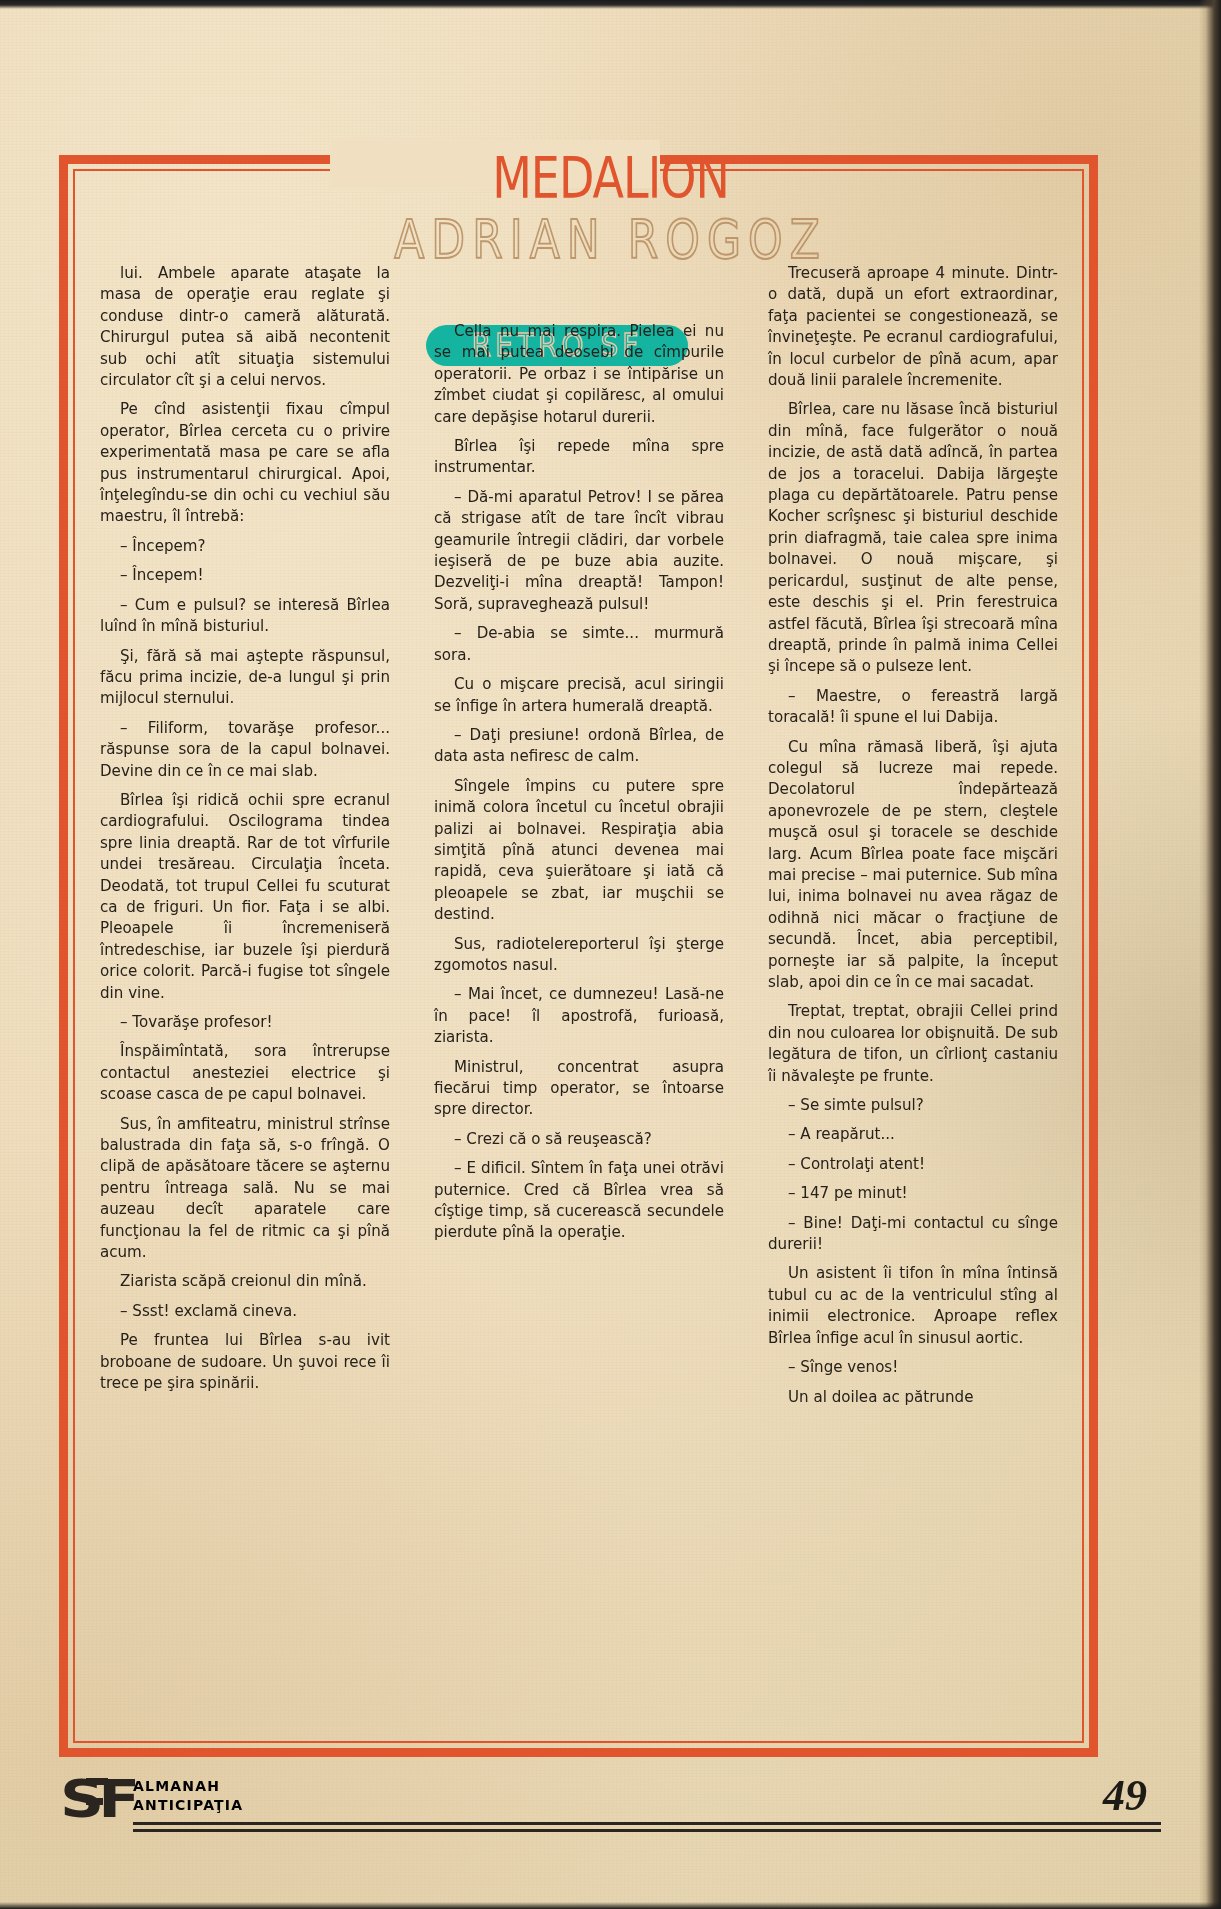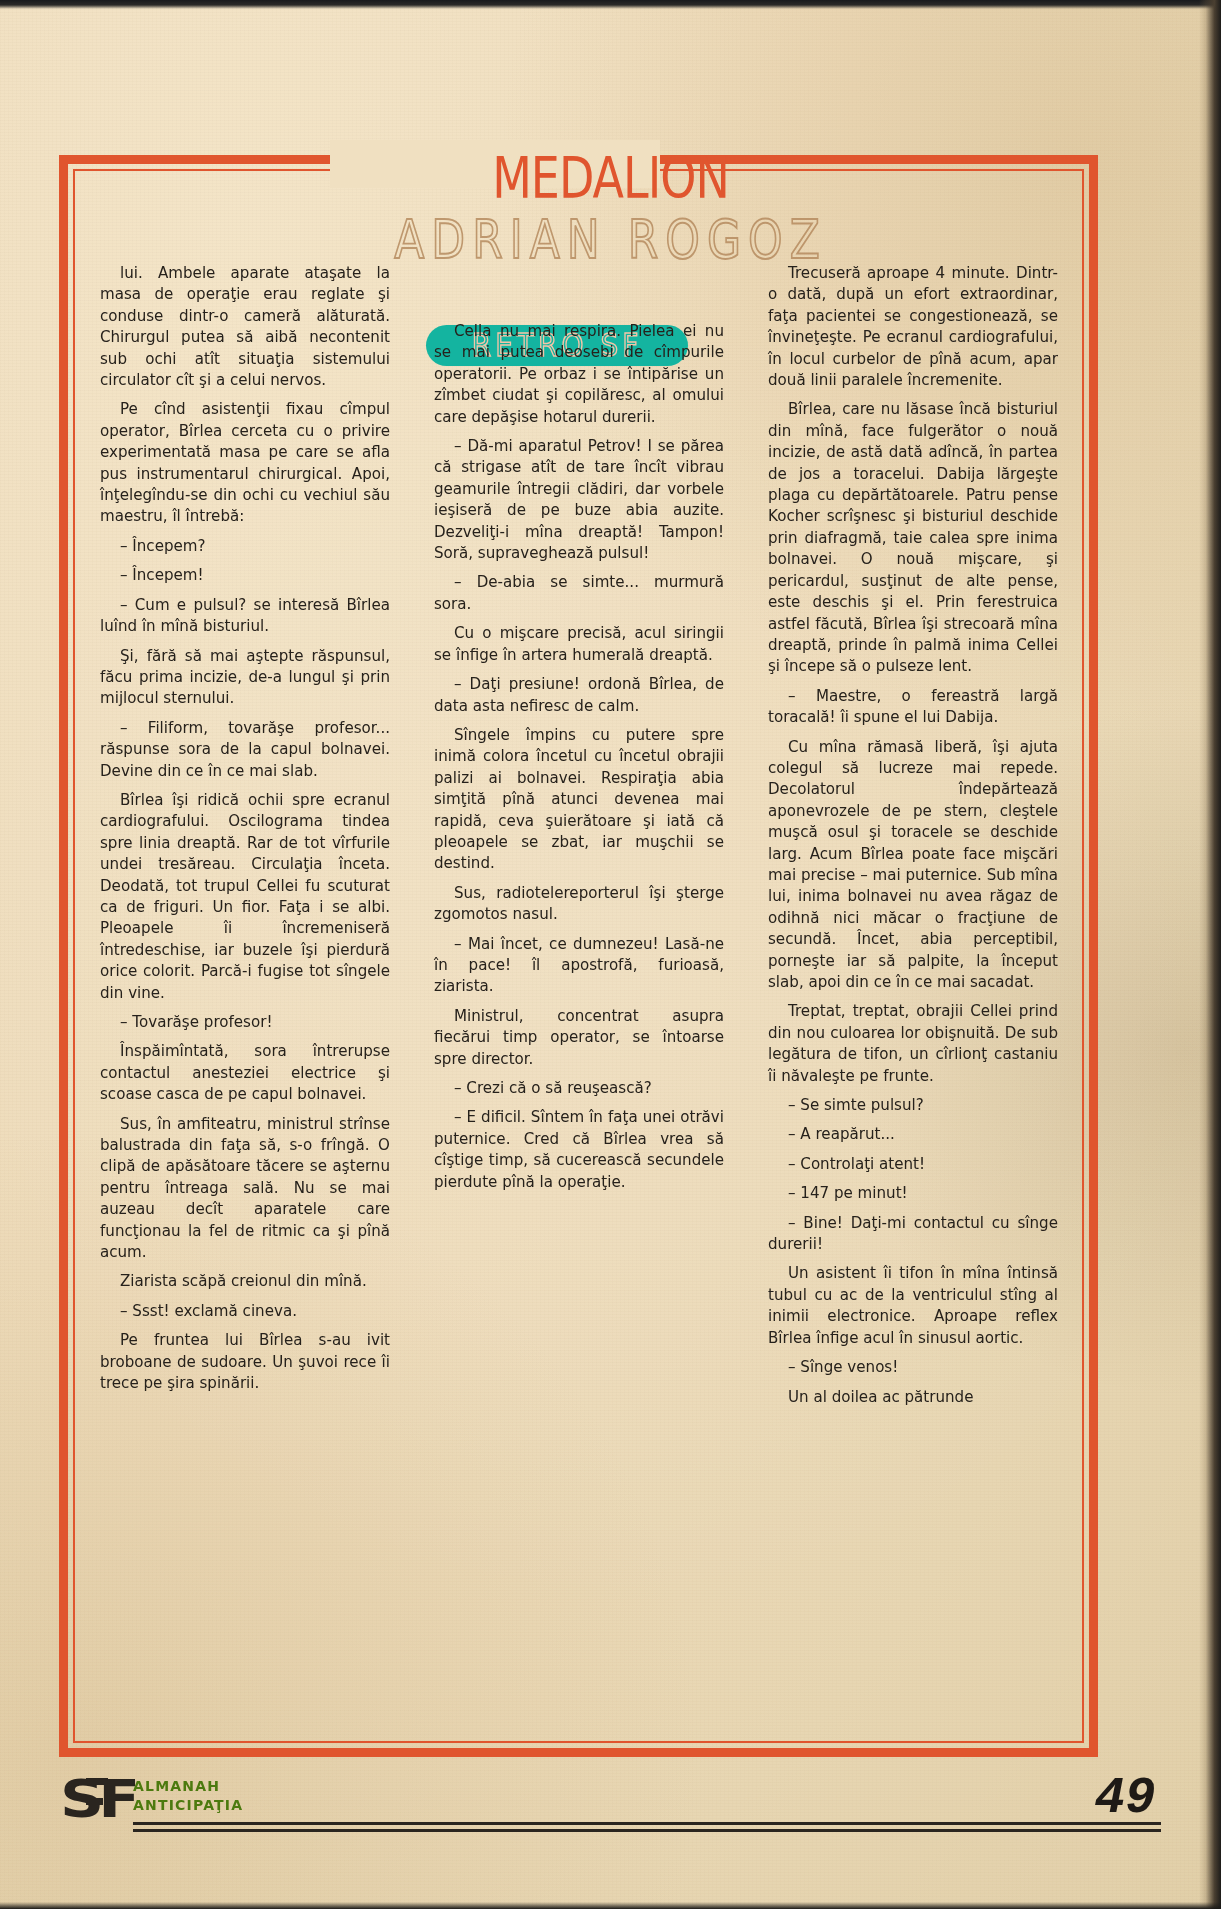--- a/index.html
+++ b/index.html
@@ -111,29 +111,29 @@
     font-weight:bold;font-size:52px;line-height:54px;color:#2a2520;
     letter-spacing:-5px;
     transform:scaleX(1.18);transform-origin:left top;
   }
   #sf-logo-bar1{position:absolute;left:86px;top:1778px;width:22px;height:7px;background:#2a2520;}
   #sf-logo-bar2{position:absolute;left:86px;top:1798px;width:17px;height:7px;background:#2a2520;}
   #almanah{
     position:absolute;left:133px;top:1777px;
     font-family:"DejaVu Sans", sans-serif;
     font-weight:bold;font-size:14px;line-height:19px;letter-spacing:1.2px;
-    color:#4d7c0f;
+    color:#000000;
   }
   #page-rules{position:absolute;left:133px;top:1822px;width:1028px;}
   #page-rules .r1{height:3px;background:#2a2520;margin-bottom:4px;}
   #page-rules .r2{height:3px;background:#2a2520;}
   #pageno{
     position:absolute;left:1090px;top:1770px;width:70px;text-align:center;
-    font-family:Liberation Mono, monospace;
-    font-style:italic;font-weight:bold;font-size:51px;color:#1e1a16;
+    font-family:Liberation Serif, serif;
+    font-style:italic;font-weight:bold;font-size:44px;color:#1e1a16;
   }
   
   #warm-overlay{
     position:absolute;inset:0;pointer-events:none;
     background:rgba(205,160,100,.055);mix-blend-mode:multiply;
   }
 </style>
 </head>
 <body>
 
@@ -165,20 +165,21 @@
       <p>– Tovarăşe profesor!</p>
       <p>Înspăimîntată, sora întrerupse contactul anesteziei electrice şi scoase casca de pe capul bolnavei.</p>
       <p>Sus, în amfiteatru, ministrul strînse balustrada din faţa să, s-o frîngă. O clipă de apăsătoare tăcere se aşternu pentru întreaga sală. Nu se mai auzeau decît aparatele care funcţionau la fel de ritmic ca şi pînă acum.</p>
       <p>Ziarista scăpă creionul din mînă.</p>
       <p>– Ssst! exclamă cineva.</p>
       <p>Pe fruntea lui Bîrlea s-au ivit broboane de sudoare. Un şuvoi rece îi trece pe şira spinării.</p>
     </div>
   <div class="col" id="col2">
       <div class="badge-spacer"></div>
       <p>Cella nu mai respira. Pielea ei nu se mai putea deosebi de cîmpurile operatorii. Pe orbaz i se întipărise un zîmbet ciudat şi copilăresc, al omului care depăşise hotarul durerii.</p>
+      <p>Bîrlea îşi repede mîna spre instrumentar.</p>
       <p>– Dă-mi aparatul Petrov! I se părea că strigase atît de tare încît vibrau geamurile întregii clădiri, dar vorbele ieşiseră de pe buze abia auzite. Dezveliţi-i mîna dreaptă! Tampon! Soră, supraveghează pulsul!</p>
       <p>– De-abia se simte... murmură sora.</p>
       <p>Cu o mişcare precisă, acul siringii se înfige în artera humerală dreaptă.</p>
       <p>– Daţi presiune! ordonă Bîrlea, de data asta nefiresc de calm.</p>
       <p>Sîngele împins cu putere spre inimă colora încetul cu încetul obrajii palizi ai bolnavei. Respiraţia abia simţită pînă atunci devenea mai rapidă, ceva şuierătoare şi iată că pleoapele se zbat, iar muşchii se destind.</p>
       <p>Sus, radiotelereporterul îşi şterge zgomotos nasul.</p>
       <p>– Mai încet, ce dumnezeu! Lasă-ne în pace! îl apostrofă, furioasă, ziarista.</p>
       <p>Ministrul, concentrat asupra fiecărui timp operator, se întoarse spre director.</p>
       <p>– Crezi că o să reuşească?</p>
       <p>– E dificil. Sîntem în faţa unei otrăvi puternice. Cred că Bîrlea vrea să cîştige timp, să cucerească secundele pierdute pînă la operaţie.</p>

